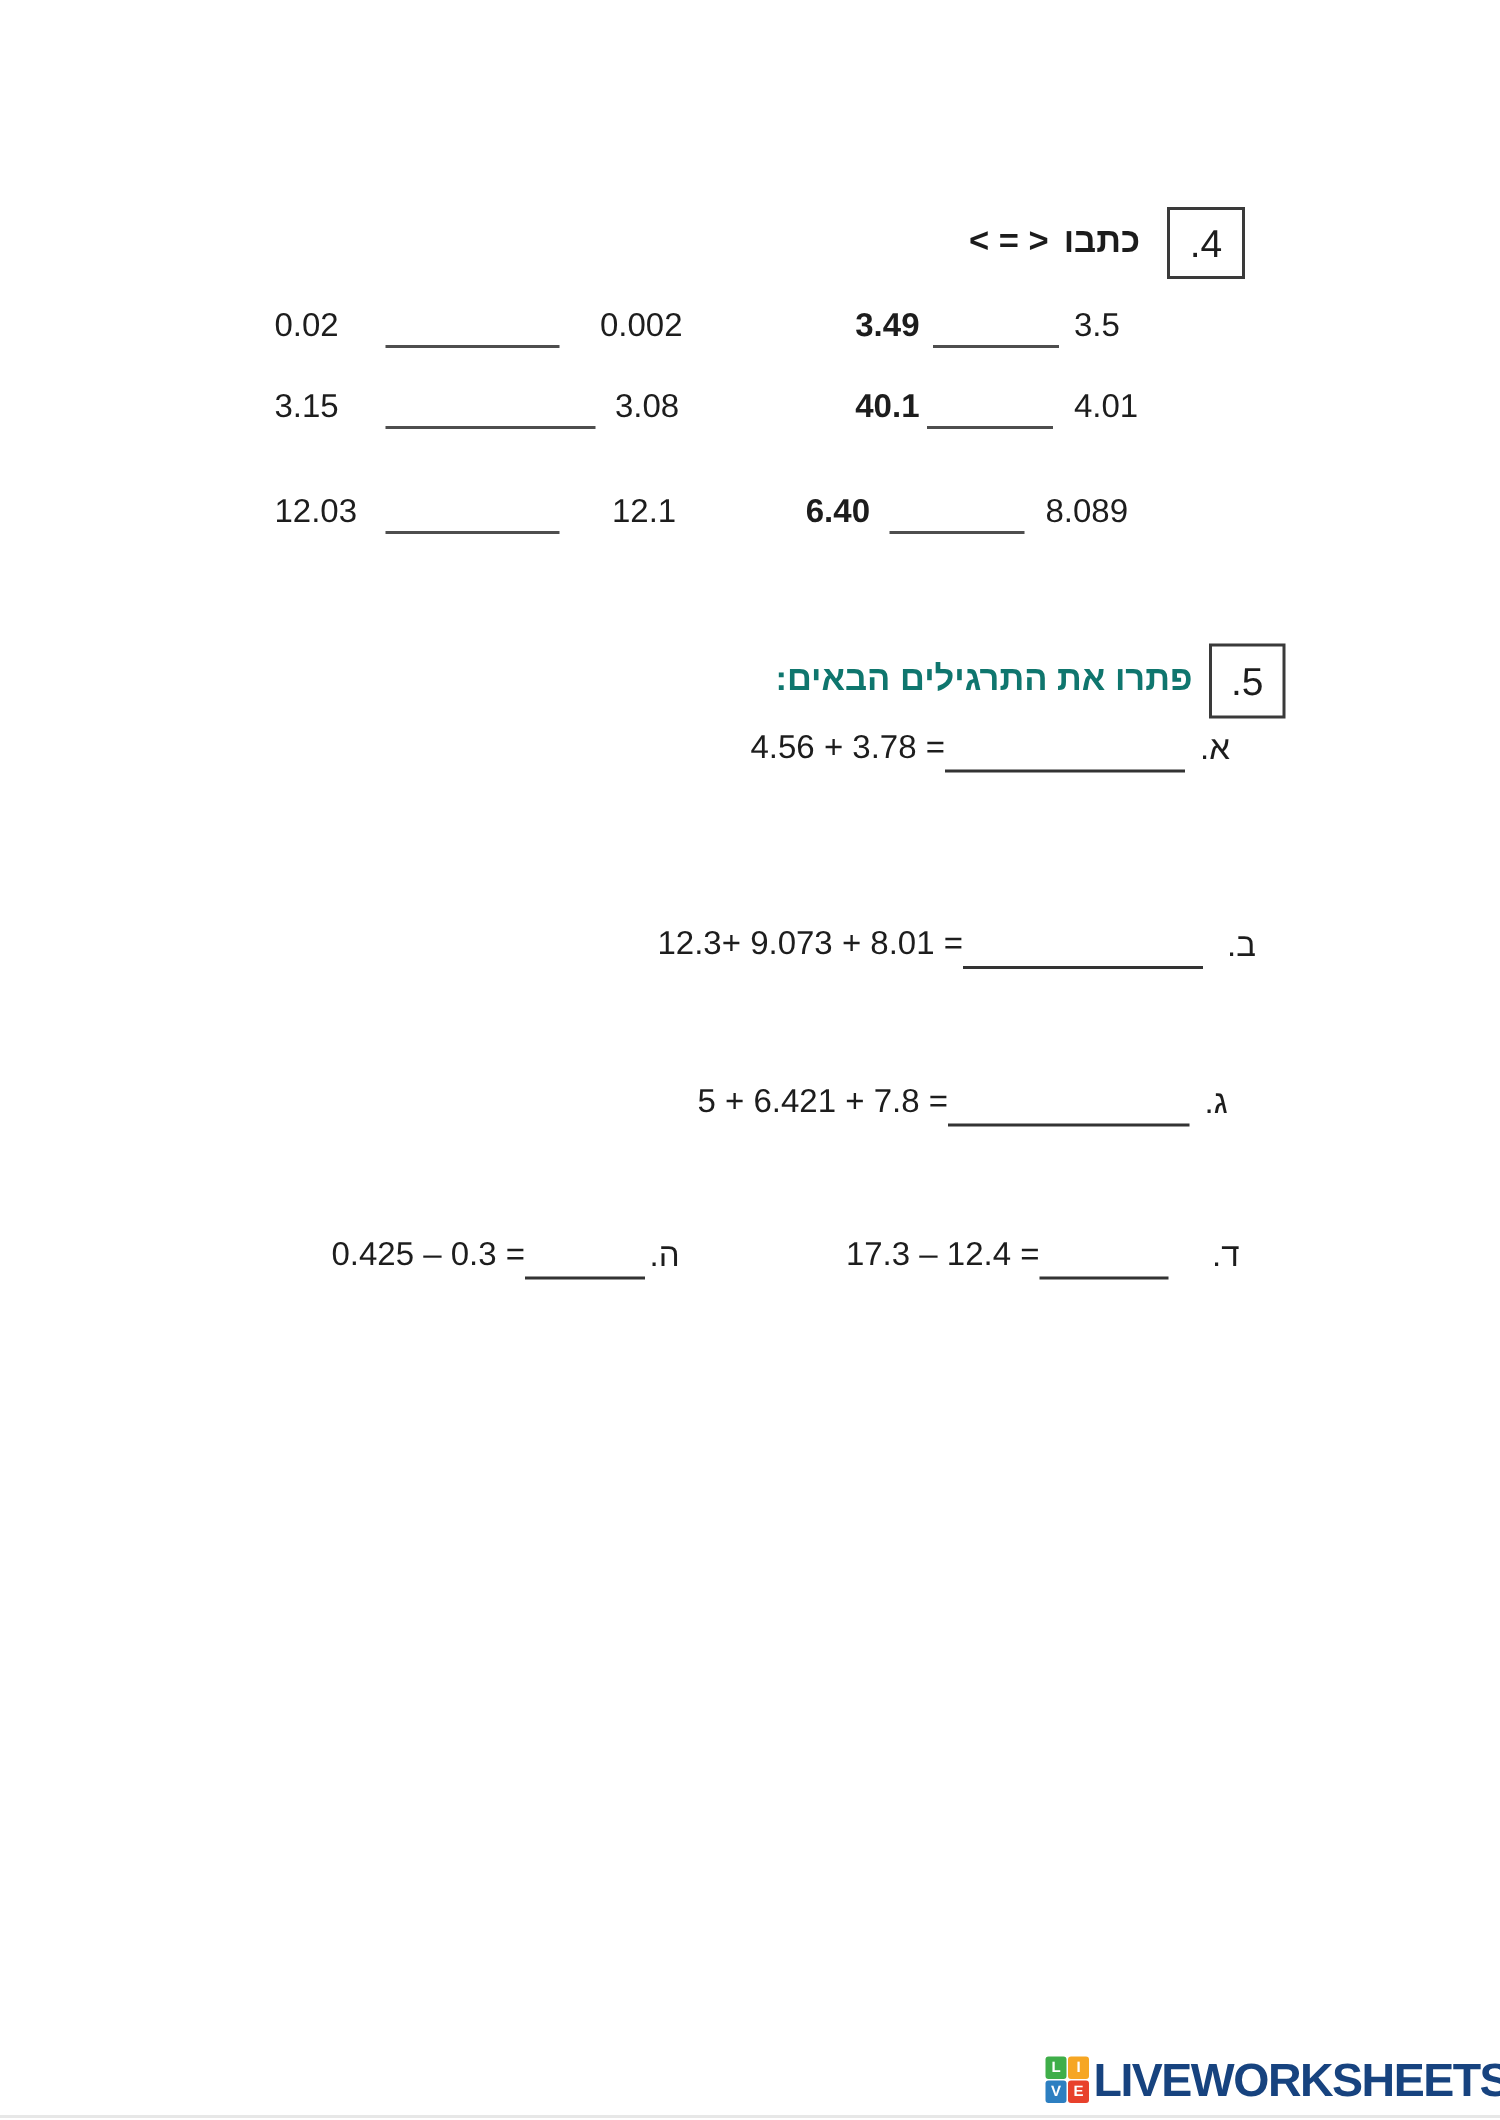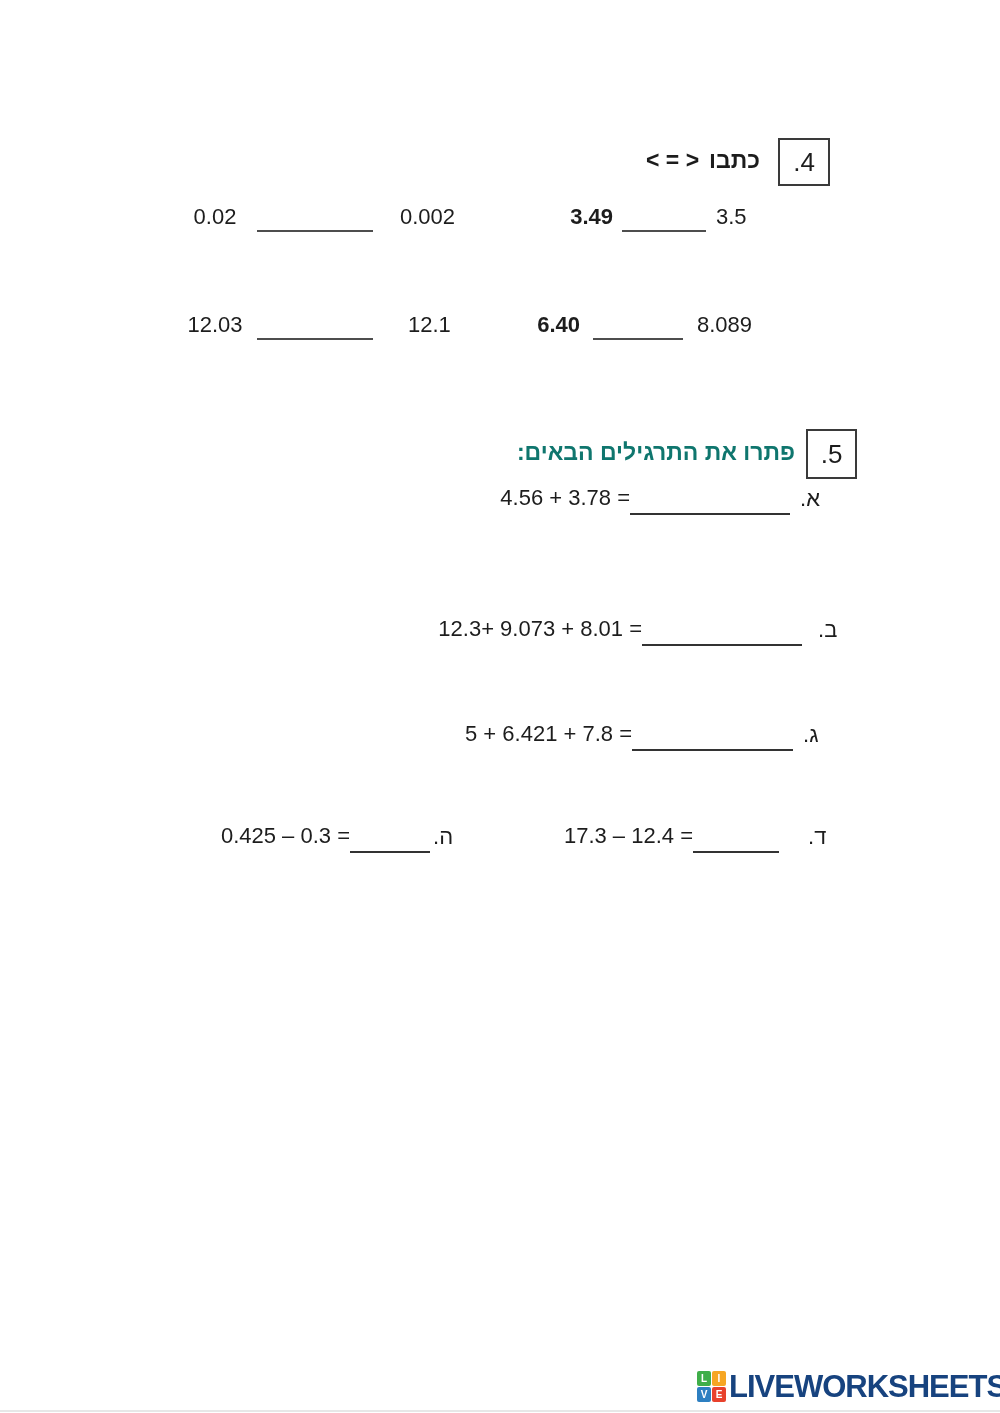--- a/index.html
+++ b/index.html
@@ -29,21 +29,21 @@
   }
   .q5-instruction{
     position:absolute;top:439px;right:205px;
     direction:rtl;unicode-bidi:isolate;
     font-size:23px;font-weight:700;color:#0f766e;
     white-space:nowrap;
   }
   
   .q4-row{position:absolute;left:0;width:100%;height:32px;font-size:22px;}
   .q4-row .num{position:absolute;top:0;white-space:nowrap;}
-  .n1{left:183px;width:64px;text-align:center;}
+  .n1{left:183px;width:64px;text-align:left;}
   .n2{left:400px;}
   .n3{left:533px;width:80px;text-align:right;font-weight:bold;}
   .n4{left:716px;}
   .blank{
     position:absolute;top:2px;height:24px;
     border-bottom:2px solid #4e4e4e;
   }
   .l1{left:257px;width:116px;}
   .l2{left:622px;width:84px;}
   .row2 .l1{width:140px;}
@@ -101,21 +101,29 @@
   </div>
 
   <div class="q4-row row1" style="top:204px">
     <span class="num n1">0.02</span>
     <span class="blank l1"></span>
     <span class="num n2">0.002</span>
     <span class="num n3">3.49</span>
     <span class="blank l2"></span>
     <span class="num n4">3.5</span>
   </div>
-  <div class="q4-row row3" style="top:312px">
+  <div class="q4-row row2" style="top:258px">
+    <span class="num n1">3.15</span>
+    <span class="blank l1"></span>
+    <span class="num n2">3.08</span>
+    <span class="num n3">40.1</span>
+    <span class="blank l2"></span>
+    <span class="num n4">4.01</span>
+  </div>
+  <div class="q4-row row3" style="top:328px">
     <span class="num n1">12.03</span>
     <span class="blank l1"></span>
     <span class="num n2">12.1</span>
     <span class="num n3">6.40</span>
     <span class="blank l2"></span>
     <span class="num n4">8.089</span>
   </div>
 
   <div class="qbox q5-box">
     <span>.5</span>

